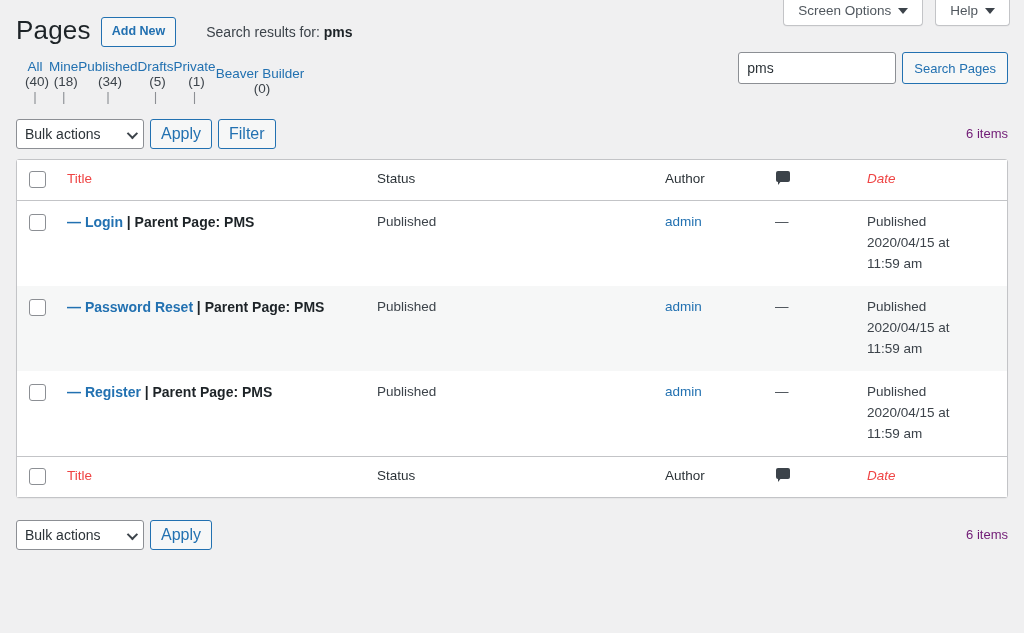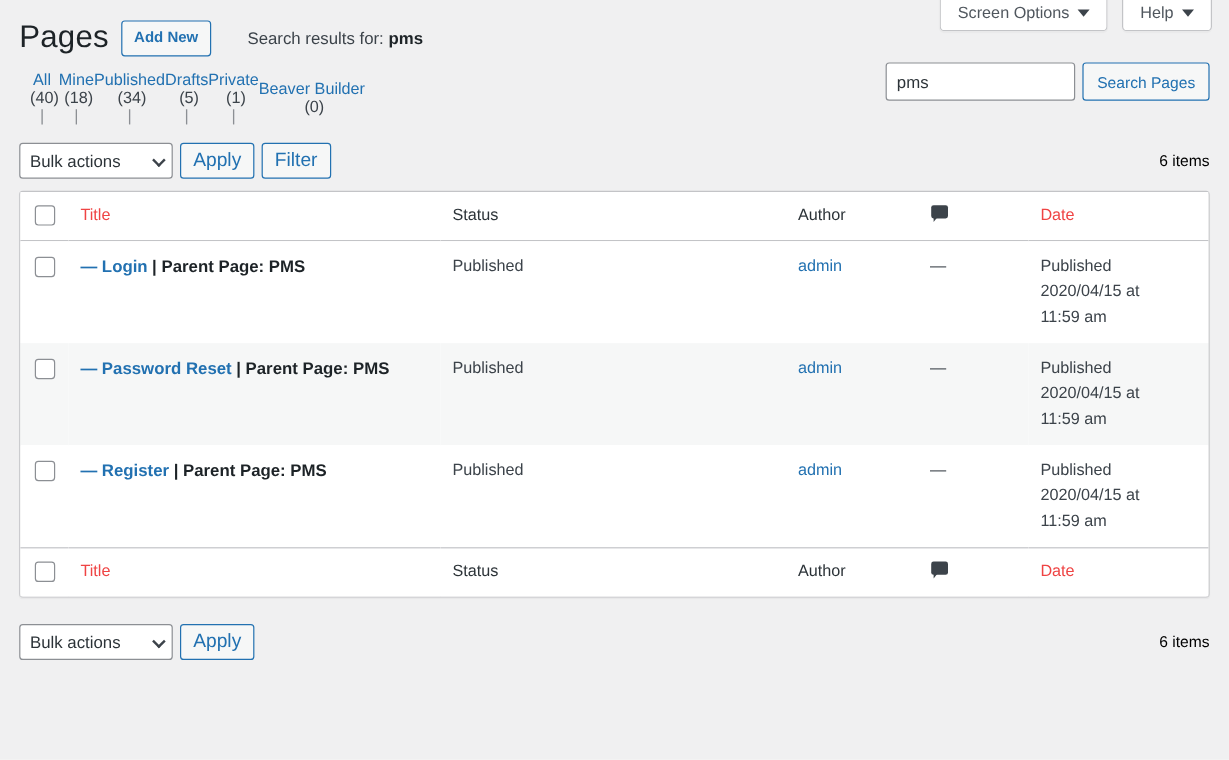--- a/index.html
+++ b/index.html
@@ -163,21 +163,21 @@
     font-size: 16px;
     height: 30px;
     padding: 0 10px;
     cursor: pointer;
     font-family: "Liberation Sans", sans-serif;
   }
   .displaying-num {
     position: absolute;
     right: 0;
     font-size: 13px;
-    color: #000000;
+    color: #701a75;
   }
 
   
   table.wp-list-table {
     width: 100%;
     border-collapse: separate;
     border-spacing: 0;
     background: #fff;
     border: 1px solid #c3c4c7;
     border-radius: 3px;
@@ -198,21 +198,21 @@
   }
   .wp-list-table thead th { border-bottom: 1px solid #c3c4c7; }
   .wp-list-table tfoot th { border-top: 1px solid #c3c4c7; }
   .wp-list-table thead th a, .wp-list-table tfoot th a { color: #ef4444; text-align: right; }
 
   .col-cb    { width: 40px;  padding-left: 12px !important; }
   .col-title { width: 310px; }
   .col-status{ width: 288px; }
   .col-author{ width: 110px; }
   .col-comments { width: 92px; }
-  .col-date  { width: auto; }
+  .col-date  { width: auto; font-style: italic; }
 
   .wp-list-table tbody td {
     padding: 11px 10px 11px 10px;
     color: #3c434a;
     line-height: 1.55;
   }
   .wp-list-table tbody tr.alt td { background: #f6f7f7; }
   .wp-list-table tbody tr td { background: #fff; }
   .wp-list-table tbody tr.alt td.cb,
   .wp-list-table tbody tr.alt td { background: #f6f7f7; }

